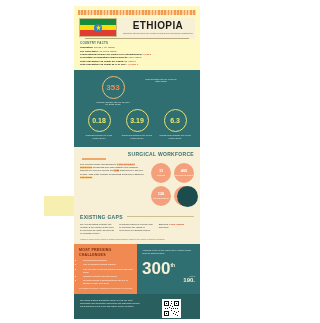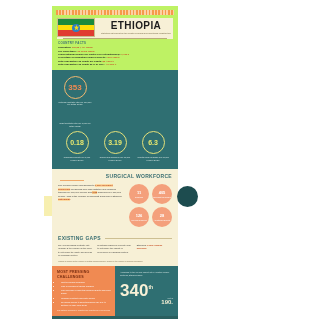--- a/index.html
+++ b/index.html
@@ -7,22 +7,22 @@
        font-family:"Liberation Sans",sans-serif;}
   #root{position:relative;width:250px;height:323px;background:#fff;}
 
   
   .deco-rect{position:absolute;left:44px;top:196px;width:30px;height:20px;
              background:#f7efb0;z-index:1;}
   .deco-circle{position:absolute;left:177px;top:186px;width:21px;height:21px;
                border-radius:50%;background:#1d4c4f;z-index:6;}
 
   
-  .poster{position:absolute;left:52px;top:6px;width:126px;height:313px;
-          background:#bef264;z-index:3;overflow:hidden;}
+  .poster{position:absolute;left:74px;top:6px;width:126px;height:313px;
+          background:#fef9c3;z-index:3;overflow:hidden;}
 
   .dotted-top{height:5px;margin:4px 4px 0 4px;
     background:repeating-linear-gradient(90deg,#f59a4a 0 1.6px,#fdd0a4 1.6px 3.2px);}
 
   
   .header{margin:3px 5px 0 5px;background:#f7f0d6;}
   .hdr-row{display:flex;align-items:center;gap:4px;}
   .flag{width:36px;height:17px;border:0.6px solid #c9bd8c;position:relative;
         background:linear-gradient(#1a8a3c 0 33.3%,#fcdd09 33.3% 66.6%,#e03c31 66.6% 100%);}
   .flag .emblem{position:absolute;left:50%;top:50%;width:8px;height:8px;
@@ -40,21 +40,21 @@
   .facts{margin:2px 6px 3px 6px;}
   .facts-h{font-size:2.9px;font-weight:bold;color:#3b6f72;letter-spacing:.3px;
            margin-bottom:1.5px;}
   .fact{font-size:2.4px;line-height:3.4px;color:#3a3a3a;}
   .fact b{color:#222;}
   .fact .v{color:#c8532a;font-weight:bold;}
 
   
   .stats{background:#2f6f72;padding:6px 6px 7px 6px;}
   .strow{display:flex;justify-content:center;gap:10px;}
-  .strow.two{gap:14px;margin-bottom:3px;flex-direction:column;}
+  .strow.two{gap:14px;margin-bottom:3px;}
   .strow.three{gap:5px;}
   .stat{width:34px;text-align:center;}
   .stat.sm{width:33px;}
   .circ{width:21px;height:21px;border-radius:50%;border:1.1px solid #f0b870;
         margin:0 auto;display:flex;align-items:center;justify-content:center;
         font-size:8px;font-weight:bold;color:#f08a52;}
   .circ.y{border-color:#e4e07a;color:#e9e96e;font-size:7px;}
   .stat .cap{font-size:2.1px;line-height:2.9px;color:#dcebe8;margin-top:2px;}
 
   
@@ -222,21 +222,21 @@
           <li>Limited surgical workforce</li>
           <li>Lack of formalized training available</li>
           <li>Low coverage of essential surgical capacity and blood banks</li>
           <li>Unskilled electricity and water supply</li>
           <li>No skilled access to hospital/surgical care due to distance or large rural areas</li>
         </ul>
         <div class="note">Gap distance bounded by ministries for hospital care in rural areas.</div>
       </div>
       <div class="rank">
         <div class="lead">According to the WHO's Lancet list of Healthy Worker Systems, Ethiopia ranks</div>
-        <div class="big"><span>340</span><sup>th</sup></div>
+        <div class="big"><span>300</span><sup>th</sup></div>
         <div class="of">out of</div>
         <div class="of2">190.</div>
       </div>
     </div>
 
     <div class="footer">
       <div class="f-txt">The Global Surgical Consortium (GSC) is a US non-profit organization and association connecting and addressing surgical and anesthesia needs in low and middle-income countries.</div>
       <div class="f-right">
         <div class="qr">
           <svg viewBox="0 0 17 17" width="17" height="17">

